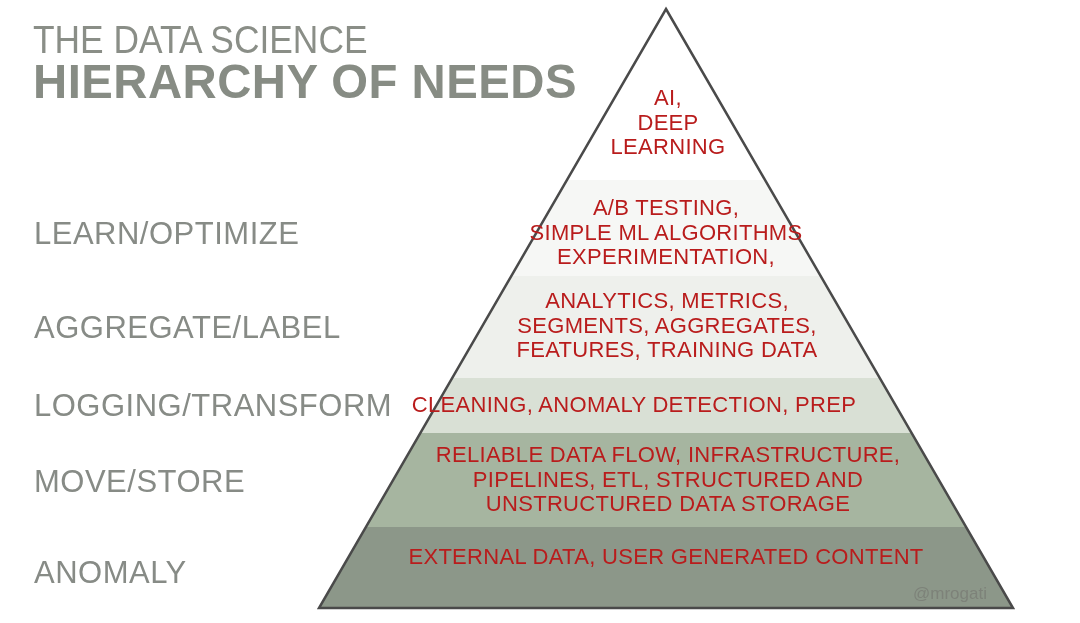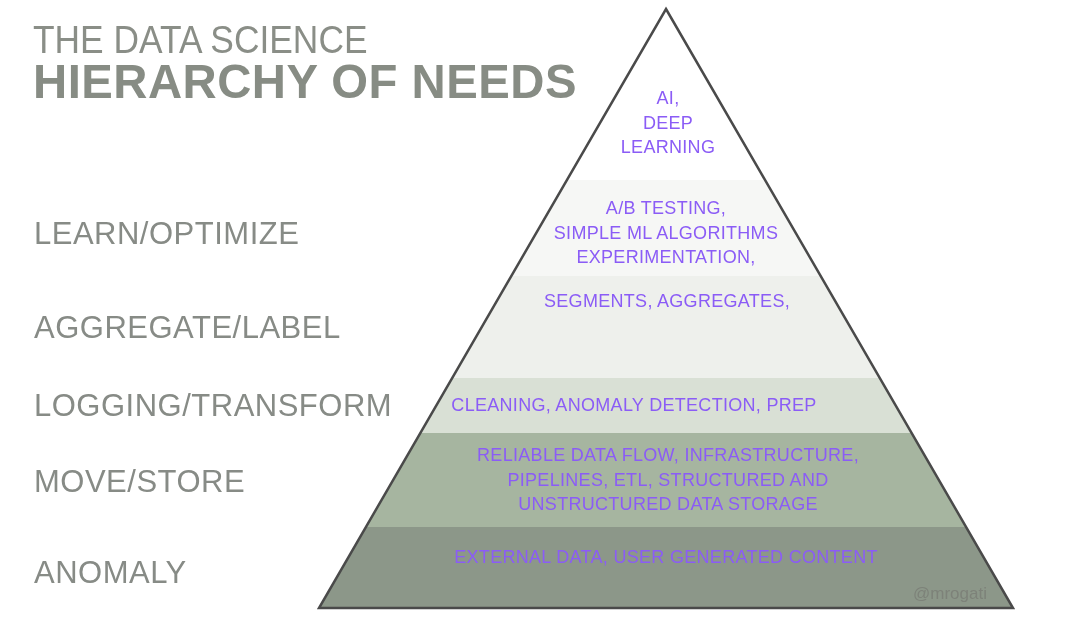--- a/index.html
+++ b/index.html
@@ -22,21 +22,21 @@
   }
   .stage-label {
     position: absolute; left: 34px;
     font-size: 31px; color: #878b86; line-height: 36px;
     font-family: "Liberation Sans", sans-serif; letter-spacing: 0.5px;
     white-space: nowrap;
   }
   svg.pyramid { position: absolute; left: 0; top: 0; }
   .tier-text {
     position: absolute; text-align: center;
-    font-size: 18px; color: #8b5cf6; line-height: 24.5px;
+    font-size: 22px; color: #b91c1c; line-height: 24.5px;
     font-family: "Liberation Sans", sans-serif; letter-spacing: 0.3px;
     white-space: nowrap; transform: translateX(-50%);
   }
   .tier-line { display: block; }
   .watermark {
     position: absolute; left: 913px; top: 584px;
     font-size: 17px; color: #7d8279; font-family: "Liberation Sans", sans-serif;
   }
 </style>
 </head>
@@ -74,21 +74,23 @@
   <span class="tier-line">LEARNING</span>
 </div>
 
 <div class="tier-text" style="left:666px; top:196px">
   <span class="tier-line">A/B TESTING,</span>
   <span class="tier-line">SIMPLE ML ALGORITHMS</span>
   <span class="tier-line">EXPERIMENTATION,</span>
 </div>
 
 <div class="tier-text" style="left:667px; top:289px">
+  <span class="tier-line">ANALYTICS, METRICS,</span>
   <span class="tier-line">SEGMENTS, AGGREGATES,</span>
+  <span class="tier-line">FEATURES, TRAINING DATA</span>
 </div>
 
 <div class="tier-text" style="left:634px; top:393px">
   <span class="tier-line">CLEANING, ANOMALY DETECTION, PREP</span>
 </div>
 
 <div class="tier-text" style="left:668px; top:443px">
   <span class="tier-line">RELIABLE DATA FLOW, INFRASTRUCTURE,</span>
   <span class="tier-line">PIPELINES, ETL, STRUCTURED AND</span>
   <span class="tier-line">UNSTRUCTURED DATA STORAGE</span>

